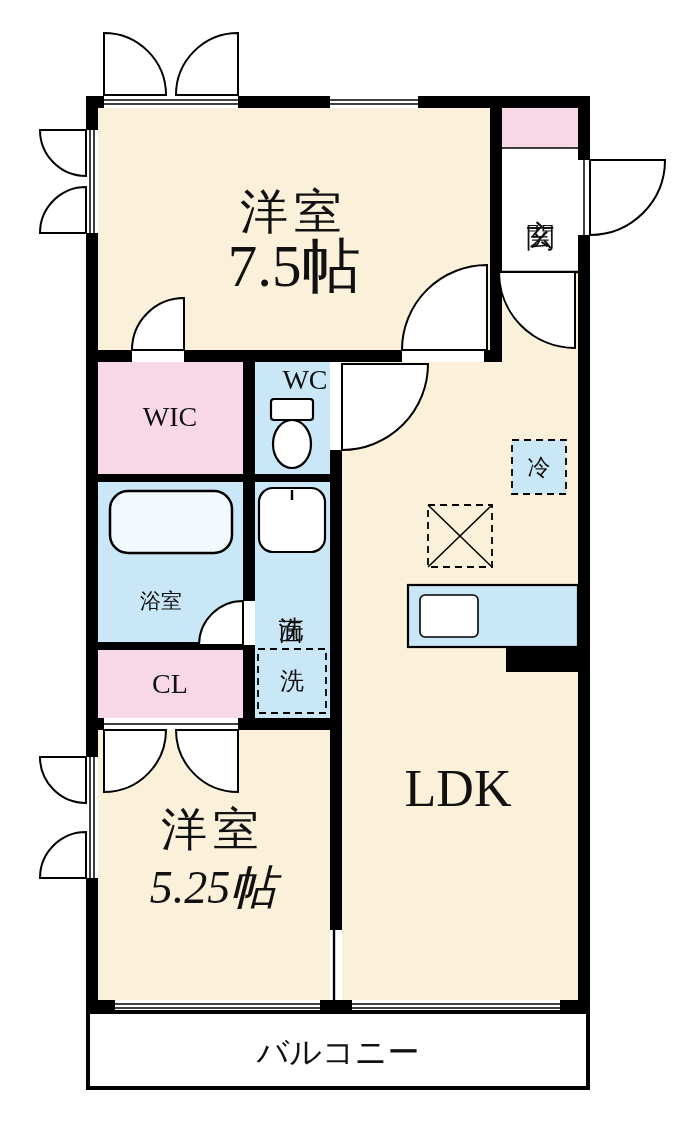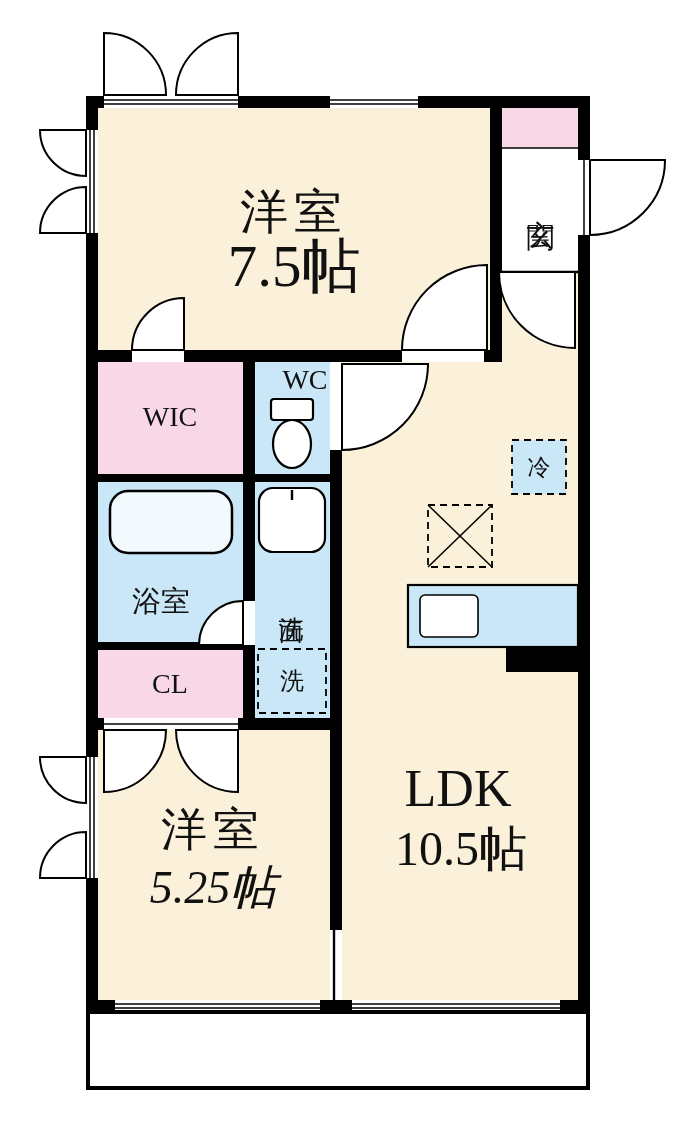--- a/index.html
+++ b/index.html
@@ -124,23 +124,23 @@
     <path class="door" d="M 86 878 L 40 878 A 46 46 0 0 1 86 832 Z"></path>
     <path class="door" d="M 590 160 L 665 160 A 75 75 0 0 1 590 235 Z"></path>
   </g>
 </svg>
 
   <div class="lbl" style="left:294px;top:212px;font-size:48px;letter-spacing:6px;">洋室</div>
   <div class="lbl" style="left:294px;top:266px;font-size:59px;">7.5帖</div>
   <div class="lbl vert" style="left:540px;top:202px;font-size:28px;">玄関</div>
   <div class="lbl" style="left:170px;top:417px;font-size:28px;">WIC</div>
   <div class="lbl" style="left:293px;top:380px;font-size:28px;margin-left:12px;">WC</div>
-  <div class="lbl" style="left:161px;top:601px;font-size:29px;">浴室</div>
+  <div class="lbl" style="left:161px;top:601px;font-size:21px;">浴室</div>
   <div class="lbl vert" style="left:291px;top:601px;font-size:25px;">洗面</div>
   <div class="lbl" style="left:292px;top:681px;font-size:24px;">洗</div>
   <div class="lbl" style="left:170px;top:684px;font-size:28px;text-align:right;">CL</div>
   <div class="lbl" style="left:213px;top:830px;font-size:46px;letter-spacing:6px;">洋室</div>
   <div class="lbl" style="left:213px;top:888px;font-size:46px;font-style:italic;">5.25帖</div>
   <div class="lbl" style="left:458px;top:789px;font-size:52px;">LDK</div>
-  <div class="lbl" style="left:461px;top:849px;font-size:48px;">10.5帖</div>
   <div class="lbl" style="left:539px;top:467px;font-size:23px;">冷</div>
+  <div class="lbl" style="left:338px;top:1052px;font-size:32px;">バルコニー</div>
 
 </div>
 
 </body></html>

